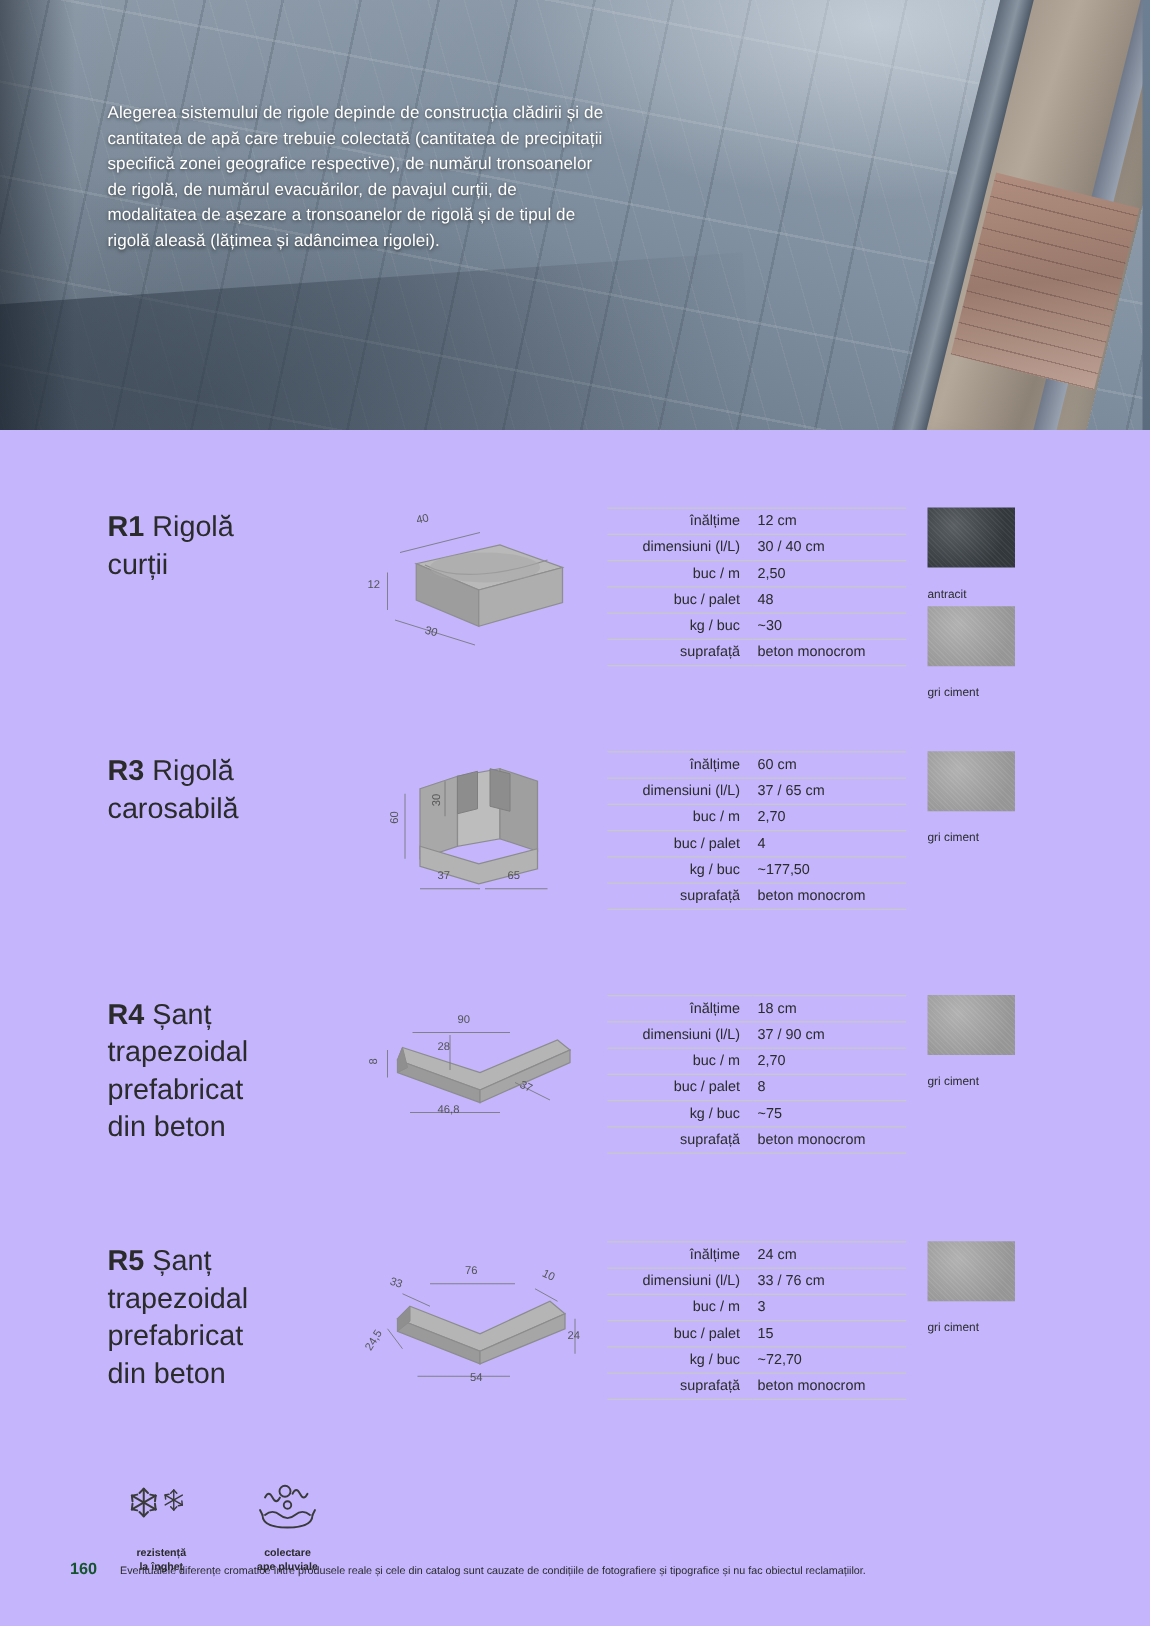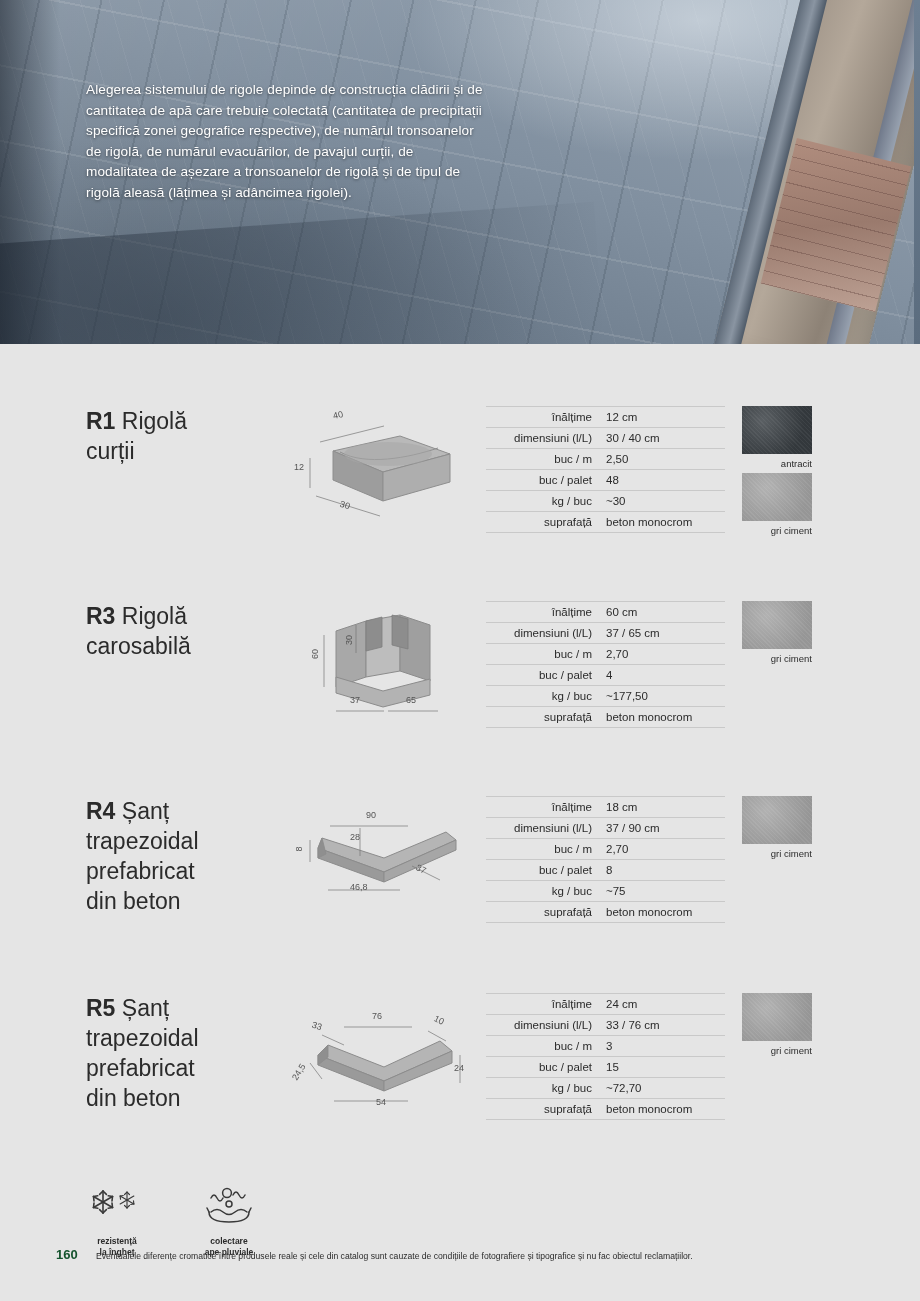--- a/index.html
+++ b/index.html
@@ -105,21 +105,21 @@
     letter-spacing: .1px;
   }
   .hero-text p { margin: 0 0 18px 0; }
   .hero-text p:last-child { margin-bottom: 0; }
 
   
   .sheet {
     position: absolute;
     left: 0; top: 344px;
     width: 920px; height: 957px;
-    background: #e5e5e5;
+    background: #c4b5fd;
   }
   .product {
     position: absolute;
     left: 0;
     width: 920px;
   }
   .p1 { top: 62px; }
   .p2 { top: 257px; }
   .p3 { top: 452px; }
   .p4 { top: 649px; }
@@ -182,31 +182,31 @@
       radial-gradient(circle at 30% 30%, #5a5f63, #33383c 70%);
   }
   .chip-gri {
     background:
       repeating-linear-gradient(45deg, rgba(255,255,255,.07) 0 1px, rgba(0,0,0,0) 1px 3px),
       radial-gradient(circle at 35% 30%, #b2b2b2, #969696 75%);
   }
   .swatch .cap {
     font-size: 9.5px;
     color: #2b2b2b;
-    text-align: right;
+    text-align: left;
     width: 70px;
-    padding-top: 4px;
+    padding-top: 16px;
   }
 
   
   .icon-row {
     position: absolute;
-    left: 86px; top: 838px;
+    left: 98px; top: 838px;
     display: flex;
-    gap: 50px;
+    gap: 39px;
   }
   .icon-block { width: 62px; text-align: center; }
   .icon-block .cap {
     font-size: 8.5px;
     line-height: 11px;
     color: #2b2b2b;
     padding-top: 6px;
     font-weight: 700;
   }
 

